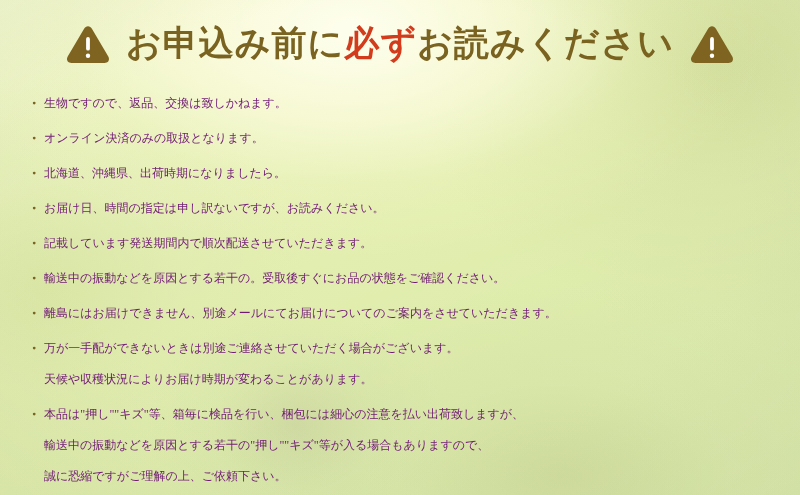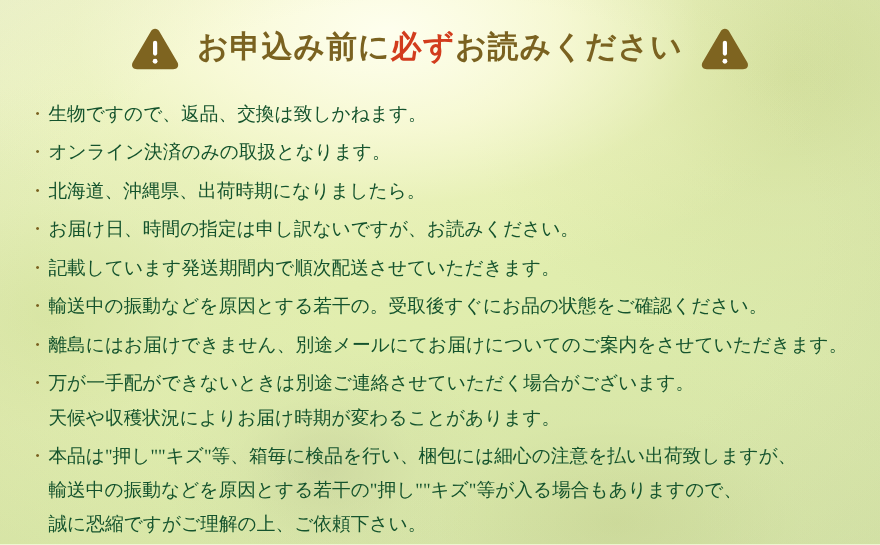--- a/index.html
+++ b/index.html
@@ -101,21 +101,21 @@
   }
 
   .warn-icon {
     width: 44px;
     height: 40px;
     flex: 0 0 auto;
     display: block;
   }
 
   .title-text {
-    font-size: 28px;
+    font-size: 35px;
     letter-spacing: 1px;
     font-weight: 700;
     color: #7a6220;
     white-space: nowrap;
     line-height: 1.1;
     font-family: "Liberation Serif", "DejaVu Serif", serif;
   }
   .title-em {
     color: #d23c1d;
   }
@@ -140,22 +140,22 @@
     font-size: 17px;
     line-height: 31px;
     text-align: center;
   }
 
   .note-lines {
     flex: 1 1 auto;
   }
 
   .note-line {
-    color: #14532d;
-    font-size: 17px;
+    color: #701a75;
+    font-size: 12px;
     line-height: 31px;
     white-space: nowrap;
     font-family: "Liberation Serif", "DejaVu Serif", serif;
   }
 </style>
 </head>
 <body>
 
 <div id="notice-banner">
 

